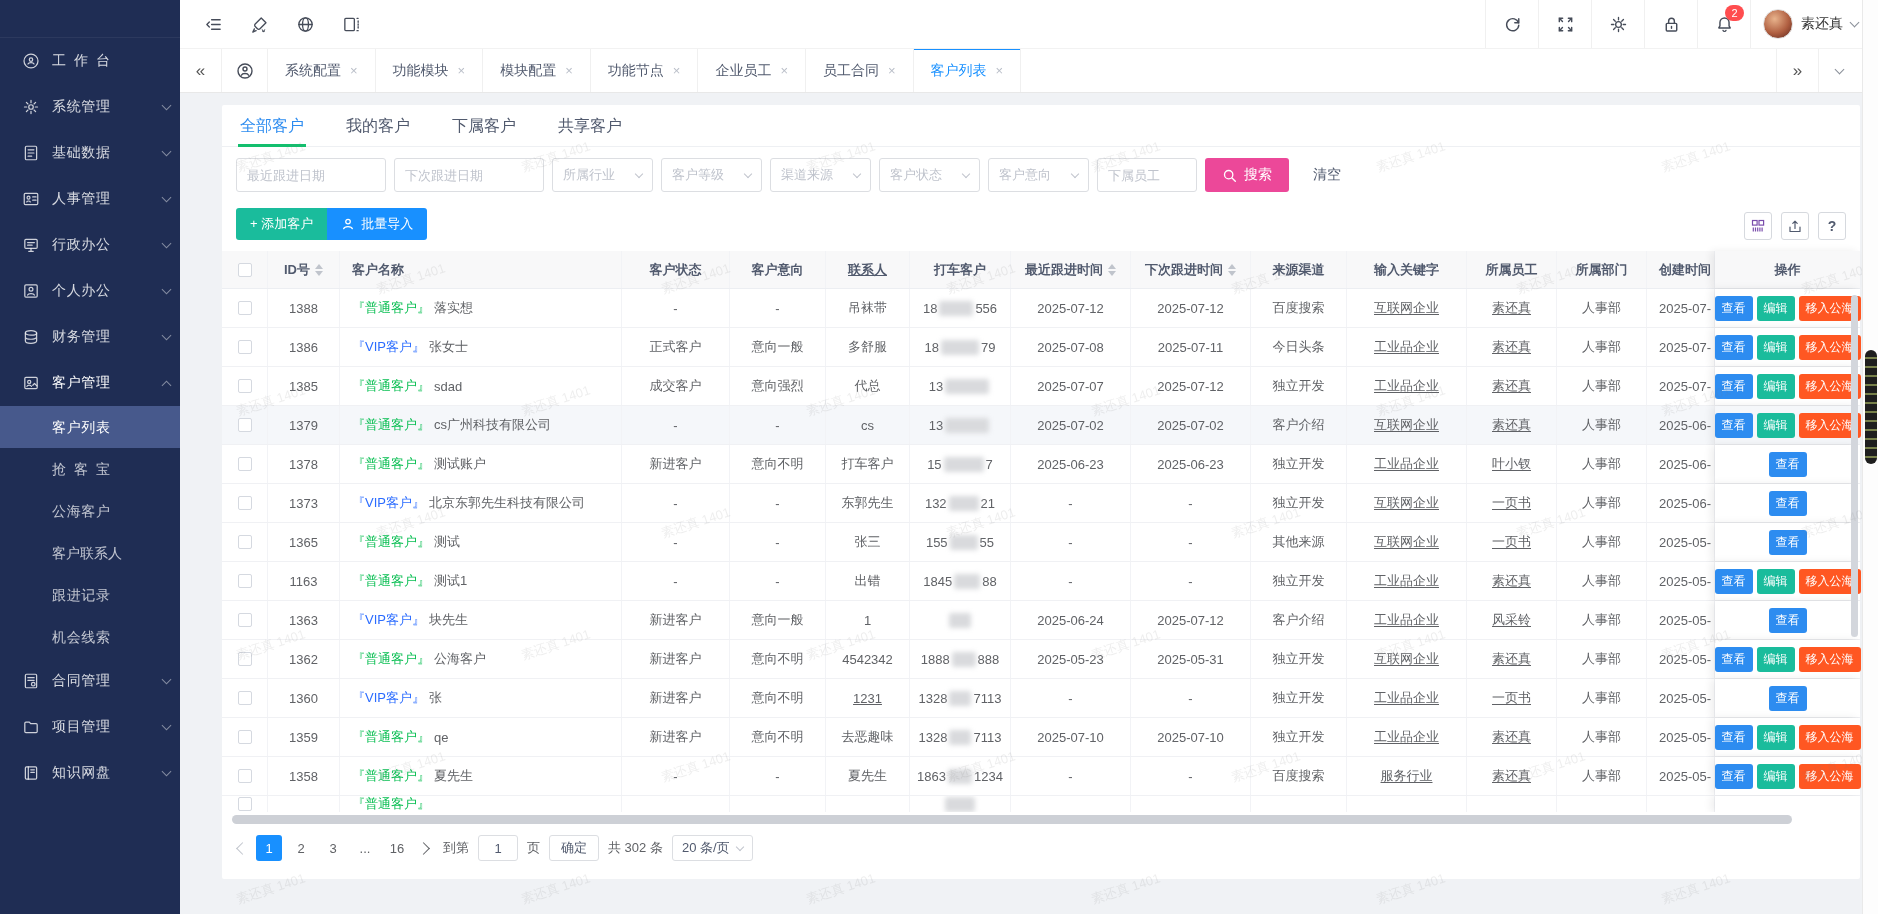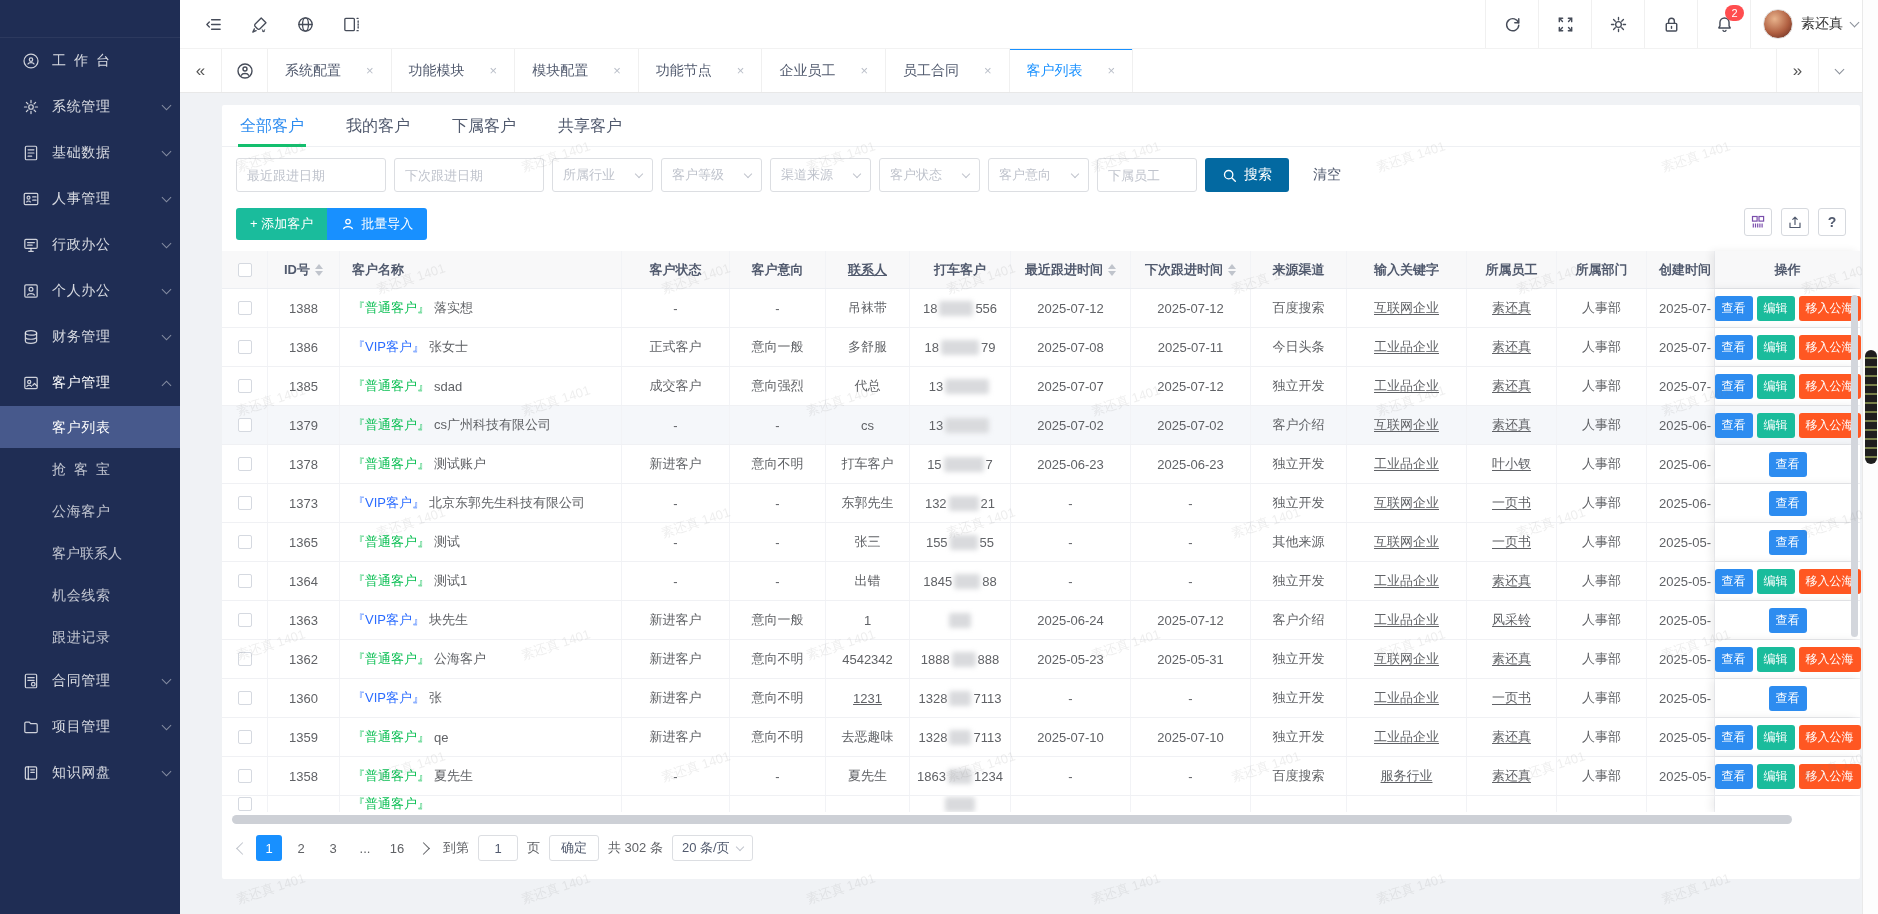--- a/index.html
+++ b/index.html
@@ -35,46 +35,46 @@
   .avatar { width:30px; height:30px; border-radius:50%; background:radial-gradient(circle at 38% 32%, #e8b38c, #b05f41 55%, #6d3124 90%); border:1px solid #e2e2e2; }
   .username { font-size:14px; color:#333; }
   .chev { display:inline-block; width:7px; height:7px; border-right:1.5px solid #8a8f99; border-bottom:1.5px solid #8a8f99; transform:rotate(45deg); margin-top:-3px; }
 
   .tabbar { height:45px; background:#fff; border-top:1px solid #f2f2f2; border-bottom:1px solid #e8e8e8; display:flex; align-items:stretch; padding-right:18px; }
   .tab-nav { width:42px; display:flex; align-items:center; justify-content:center; border-right:1px solid #f0f0f0; color:#555; font-size:17px; cursor:pointer; }
   .tab-nav.right { border-right:none; border-left:1px solid #f0f0f0; }
   .tab-home { width:46px; display:flex; align-items:center; justify-content:center; border-right:1px solid #f0f0f0; color:#444; cursor:pointer; }
   .tab-home svg { width:20px; height:20px; }
   .tabs { display:flex; align-items:stretch; flex:1; overflow:hidden; }
-  .tab { display:flex; align-items:center; gap:25px; padding:0 17px; border-right:1px solid #f0f0f0; font-size:14px; color:#515a6e; cursor:pointer; position:relative; white-space:nowrap; }
+  .tab { display:flex; align-items:center; gap:9px; padding:0 17px; border-right:1px solid #f0f0f0; font-size:14px; color:#515a6e; cursor:pointer; position:relative; white-space:nowrap; }
   .tab .x { color:#b9bec8; font-size:13px; }
   .tab.active { color:#1890ff; }
   .tab.active::before { content:""; position:absolute; top:-1px; left:0; right:0; height:2px; background:#1890ff; }
 
   
   .content { flex:1; padding:12px 18px 0 42px; }
   .card { background:#fff; width:1638px; height:774px; border-radius:2px; position:relative; padding-bottom:6px; }
 
   .ctabs { display:flex; align-items:center; height:42px; padding:0 18px; border-bottom:1px solid #eef0f3; }
   .ctab { height:42px; line-height:42px; margin-right:42px; font-size:16px; color:#515a6e; cursor:pointer; position:relative; }
   .ctab.active { color:#2d8cf0; }
   .ctab.active::after { content:""; position:absolute; left:-2px; right:-2px; bottom:0; height:3px; background:#13bf6e; }
 
   .filters { display:flex; align-items:center; gap:8px; padding:11px 14px 9px; }
   .f-box { height:34px; border:1px solid #dcdee2; border-radius:3px; background:#fff; display:flex; align-items:center; padding:0 10px; font-size:13px; color:#bfc3cc; cursor:text; }
   .f-box input { border:none; outline:none; width:100%; font-size:13px; color:#515a6e; background:transparent; font-family:inherit; }
   .f-box input::placeholder { color:#bfc3cc; }
   .f-sel { justify-content:space-between; cursor:pointer; }
   .f-sel .chev { border-color:#c0c4cc; width:6px; height:6px; }
   .w-date { width:150px; } .w-sel { width:101px; } .w-emp { width:100px; } .w-kw { width:208px; }
-  .btn-search { height:34px; background:#0369a1; color:#fff; border:none; border-radius:3px; padding:0 17px; display:flex; align-items:center; gap:7px; font-size:14px; cursor:pointer; font-family:inherit; }
+  .btn-search { height:34px; background:#ec4899; color:#fff; border:none; border-radius:3px; padding:0 17px; display:flex; align-items:center; gap:7px; font-size:14px; cursor:pointer; font-family:inherit; }
   .btn-search svg { width:15px; height:15px; }
   .link-clear { font-size:14px; color:#515a6e; margin-left:16px; cursor:pointer; }
 
-  .actions-row { display:flex; align-items:flex-start; padding:7px 14px 11px; }
+  .actions-row { display:flex; align-items:flex-end; padding:7px 14px 11px; }
   .btn-add { height:32px; background:#1abc9c; color:#fff; border:none; font-size:13px; padding:0 14px; border-radius:3px 0 0 3px; cursor:pointer; font-family:inherit; }
   .btn-import { height:32px; background:#1890ff; color:#fff; border:none; font-size:13px; padding:0 14px; border-radius:0 3px 3px 0; display:flex; align-items:center; gap:6px; cursor:pointer; font-family:inherit; }
   .btn-import svg { width:14px; height:14px; }
   .tools { margin-left:auto; display:flex; gap:9px; }
   .tool { width:28px; height:28px; border:1px solid #d6d9de; border-radius:3px; background:#fff; display:flex; align-items:center; justify-content:center; color:#515a6e; font-size:14px; font-weight:bold; cursor:pointer; }
   .tool svg { width:16px; height:16px; }
 
   
   .t-header { display:flex; background:#f8f8f9; height:38px; font-size:13px; font-weight:bold; color:#515a6e; position:relative; border-bottom:1px solid #eceef2; }
   .t-row { display:flex; height:39px; background:#fff; border-bottom:1px solid #f0f1f4; position:relative; font-size:13px; color:#606266; }
@@ -208,22 +208,22 @@
             </svg>
           </span>
           <span class="jlabel">客户管理</span>
           <span class="side-chev up"></span>
         </div>
         <div class="side-sub">
           <div class="side-sub-item active"><span class="jlabel">客户列表</span></div>
           <div class="side-sub-item"><span class="jlabel">抢客宝</span></div>
           <div class="side-sub-item"><span class="jlabel">公海客户</span></div>
           <div class="side-sub-item"><span class="jlabel">客户联系人</span></div>
+          <div class="side-sub-item"><span class="jlabel">跟进记录</span></div>
           <div class="side-sub-item"><span class="jlabel">机会线索</span></div>
-          <div class="side-sub-item"><span class="jlabel">跟进记录</span></div>
         </div>
         <div class="side-item">
           <span class="sicon">
             <svg viewBox="0 0 16 16" fill="none" stroke="rgba(255,255,255,.85)" stroke-width="1.1" stroke-linecap="round" stroke-linejoin="round">
               <rect x="3" y="2" width="10" height="12" rx="1"></rect>
               <path d="M5.2 5h5.6M5.2 7.4h5.6"></path>
               <circle cx="10" cy="10.8" r="1.6"></circle>
             </svg>
           </span>
           <span class="jlabel">合同管理</span>
@@ -735,21 +735,21 @@
               <div class="t-cell" style="width: 90px;">人事部</div>
               <div class="t-cell" style="width: 68px; justify-content: flex-start; padding-left: 12px;">2025-05-</div>
               <div class="ops">
                 <button class="btn-xs b-view">查看</button>
               </div>
             </div>
             <div class="t-row">
               <div class="t-cell" style="width: 46px;">
                 <span class="checkbox"></span>
               </div>
-              <div class="t-cell" style="width: 72px;">1364</div>
+              <div class="t-cell" style="width: 72px;">1163</div>
               <div class="t-cell left" style="width: 282px;">
                 <span class="tagN">『普通客户』</span>
                 <span>测试1</span>
               </div>
               <div class="t-cell" style="width: 108px;">-</div>
               <div class="t-cell" style="width: 96px;">-</div>
               <div class="t-cell" style="width: 84px;">出错</div>
               <div class="t-cell" style="width: 101px;">
                 <span>1845</span>
                 <span class="blurbit" style="width: 26px;"></span>

